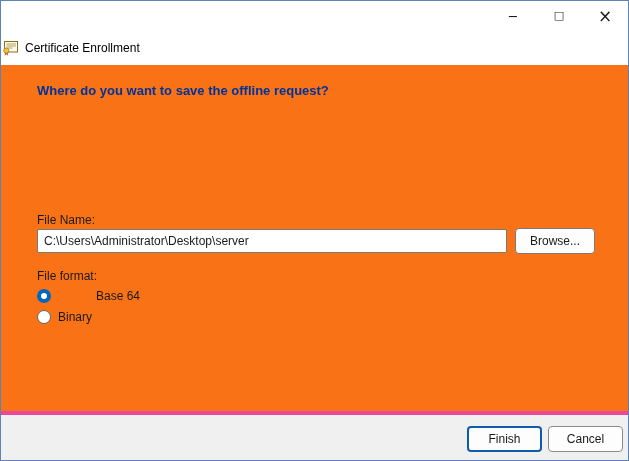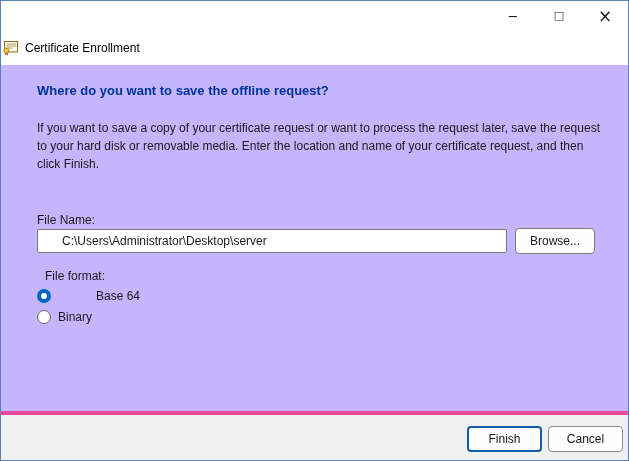--- a/index.html
+++ b/index.html
@@ -53,21 +53,21 @@
     top: 30px; left: 0; right: 0;
     height: 34px;
     display: flex;
     align-items: center;
     padding-left: 0;
     background: #ffffff;
   }
   .cert-icon { width: 18px; height: 16px; margin-right: 6px; display: inline-flex; }
   .app-title { font-size: 12px; color: #000000; }
   
-  .content { position: absolute; top: 64px; left: 0; right: 0; bottom: 49px; background: #c4b5fd; }
+  .content { position: absolute; top: 64px; left: 0; right: 0; bottom: 49px; background: #f97316; }
   .page-title {
     position: absolute;
     left: 36px; top: 18px;
     font-size: 13px;
     font-weight: bold;
     color: #003399;
   }
   .description {
     position: absolute;
     left: 36px; top: 54px;
@@ -75,40 +75,40 @@
     line-height: 1.5;
     color: #1a1a1a;
   }
   .file-name-label { position: absolute; left: 36px; top: 148px; }
   .file-name-input {
     position: absolute;
     left: 36px; top: 164px;
     width: 470px; height: 24px;
     border: 1px solid #7a7a7a;
     border-radius: 2px;
-    padding: 0 24px;
+    padding: 0 6px;
     font-family: "Liberation Sans", "DejaVu Sans", sans-serif;
     font-size: 12px;
     color: #1a1a1a;
     background: #ffffff;
   }
   .browse-button {
     position: absolute;
     left: 514px; top: 163px;
     width: 80px; height: 26px;
     border: 1px solid #7a7a7a;
     border-radius: 4px;
     background: #fdfdfd;
     font-family: "Liberation Sans", "DejaVu Sans", sans-serif;
     font-size: 12px;
     color: #1a1a1a;
     cursor: default;
     text-align: center;
   }
-  .file-format-label { position: absolute; left: 44px; top: 204px; }
+  .file-format-label { position: absolute; left: 36px; top: 204px; }
   .radio-row {
     position: absolute;
     left: 36px;
     display: flex;
     align-items: center;
     gap: 7px;
     cursor: default;
   }
   .radio-row.base64 { top: 224px; gap: 45px; }
   .radio-row.binary { top: 245px; align-items: flex-end; }
@@ -176,21 +176,20 @@
         <line x1="5.5" y1="8" x2="11.5" y2="8" stroke="#b3a15d" stroke-width="1"></line>
         <path d="M4.6 11.5 L3.6 15.5 L5.4 14.2 L7 15.5 L6.4 11.5 Z" fill="#c8342a"></path>
         <circle cx="5.3" cy="10.6" r="2.6" fill="#f2c53d" stroke="#a87d1a" stroke-width="0.8"></circle>
       </svg>
     </span>
     <span class="app-title">Certificate Enrollment</span>
   </div>
 
   <div class="content">
     <div class="page-title">Where do you want to save the offline request?</div>
-    <div class="description">If you want to save a copy of your certificate request or want to process the request later, save the request to your hard disk or removable media. Enter the location and name of your certificate request, and then click Finish.</div>
 
     <div class="file-name-label">File Name:</div>
     <input class="file-name-input" type="text" value="C:\Users\Administrator\Desktop\server" style="">
     <button class="browse-button">Browse...</button>
 
     <div class="file-format-label">File format:</div>
 
     <div class="radio-row base64">
       <span class="radio selected"></span>
       <span>Base 64</span>

